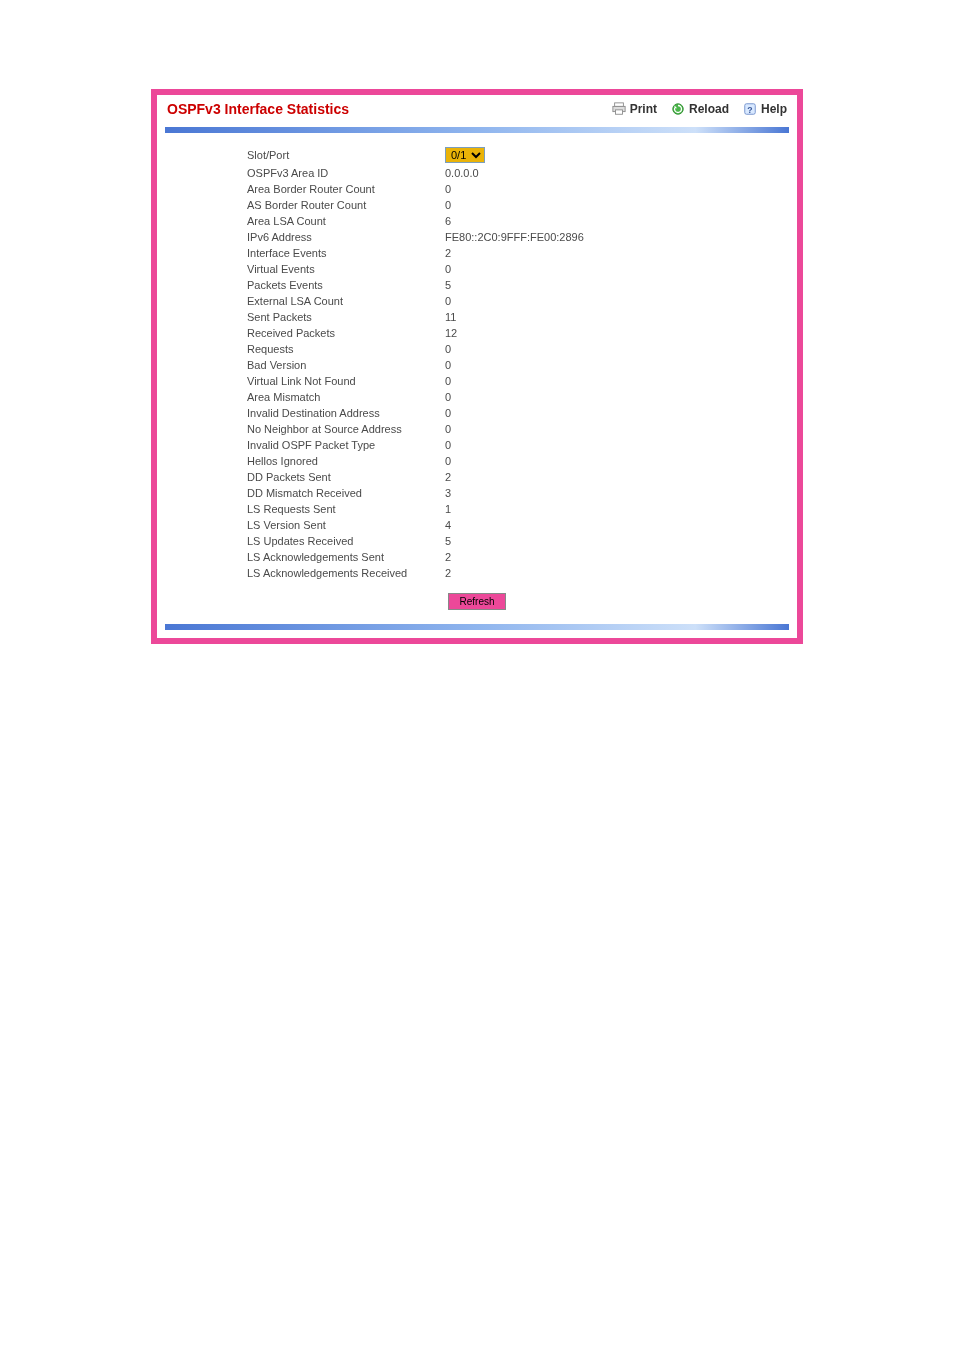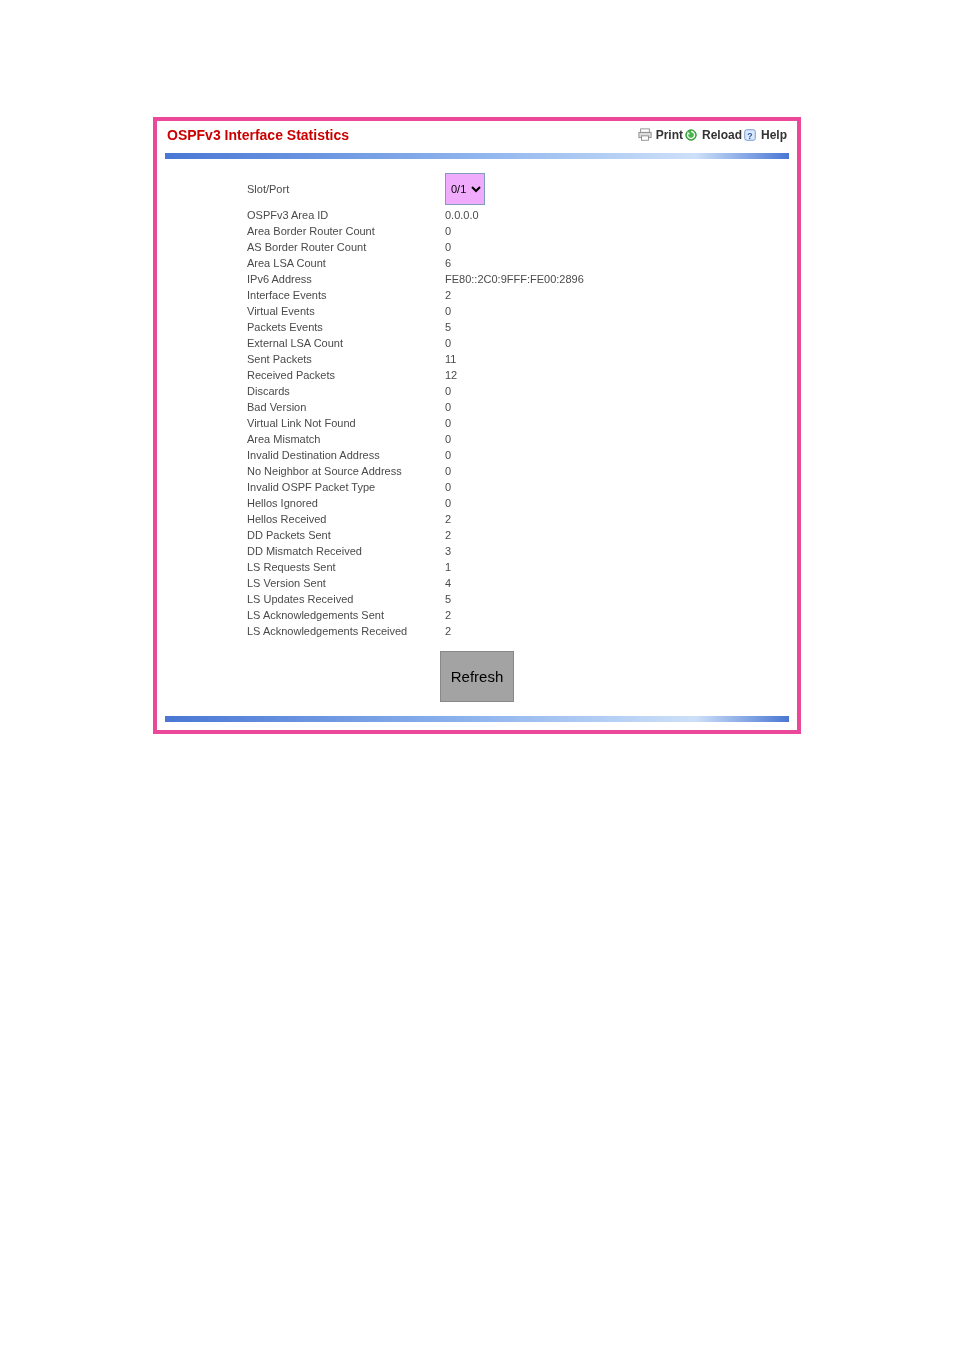--- a/index.html
+++ b/index.html
@@ -5,38 +5,38 @@
     body {
       margin: 0;
       padding: 0;
       background: #fff;
       font-family: Verdana, Arial, sans-serif;
       font-size: 11px;
       color: #333;
     }
     .panel {
       width: 640px;
-      margin: 117px auto 0 auto;
-      border: 4px solid #ec4899;
+      margin: 89px auto 0 auto;
+      border: 6px solid #ec4899;
       background: #fff;
     }
     .header {
       padding: 6px 10px 6px 10px;
       display: flex;
       align-items: center;
     }
     .header-title {
       color: #cc0000;
       font-size: 14px;
       font-weight: bold;
       flex: 1;
     }
     .header-links {
       display: flex;
-      gap: 1px;
+      gap: 14px;
       align-items: flex-end;
       font-size: 12px;
       color: #333;
     }
     .hlink {
       display: flex;
       align-items: center;
       gap: 4px;
       cursor: pointer;
       font-weight: bold;
@@ -68,32 +68,32 @@
       font-size: 11px;
       color: #4a4a4a;
       white-space: nowrap;
     }
     table.stats td.label {
       width: 190px;
     }
     select {
       font-size: 11px;
       border: 1px solid #7b9ebd;
-      background: #f0abfc;
-      padding: 8px 1px;
+      background: #eab308;
+      padding: 0 1px;
     }
     .btn-row {
       text-align: center;
       padding: 12px 0 8px 0;
     }
     .btn {
-      font-size: 15px;
-      padding: 16px 10px;
+      font-size: 10px;
+      padding: 2px 10px;
       border: 1px solid #888;
-      background: #a3a3a3;
+      background: #ec4899;
       cursor: pointer;
       font-family: inherit;
     }
   </style>
 </head>
 <body>
 
 <div class="panel">
   <div class="header">
     <div class="header-title">OSPFv3 Interface Statistics</div>
@@ -171,21 +171,21 @@
           </tr>
           <tr>
             <td class="label">Sent Packets</td>
             <td>11</td>
           </tr>
           <tr>
             <td class="label">Received Packets</td>
             <td>12</td>
           </tr>
           <tr>
-            <td class="label">Discards</td>
+            <td class="label">Requests</td>
             <td>0</td>
           </tr>
           <tr>
             <td class="label">Bad Version</td>
             <td>0</td>
           </tr>
           <tr>
             <td class="label">Virtual Link Not Found</td>
             <td>0</td>
           </tr>
@@ -201,24 +201,20 @@
             <td class="label">No Neighbor at Source Address</td>
             <td>0</td>
           </tr>
           <tr>
             <td class="label">Invalid OSPF Packet Type</td>
             <td>0</td>
           </tr>
           <tr>
             <td class="label">Hellos Ignored</td>
             <td>0</td>
-          </tr>
-          <tr>
-            <td class="label">Hellos Received</td>
-            <td>2</td>
           </tr>
           <tr>
             <td class="label">DD Packets Sent</td>
             <td>2</td>
           </tr>
           <tr>
             <td class="label">DD Mismatch Received</td>
             <td>3</td>
           </tr>
           <tr>

